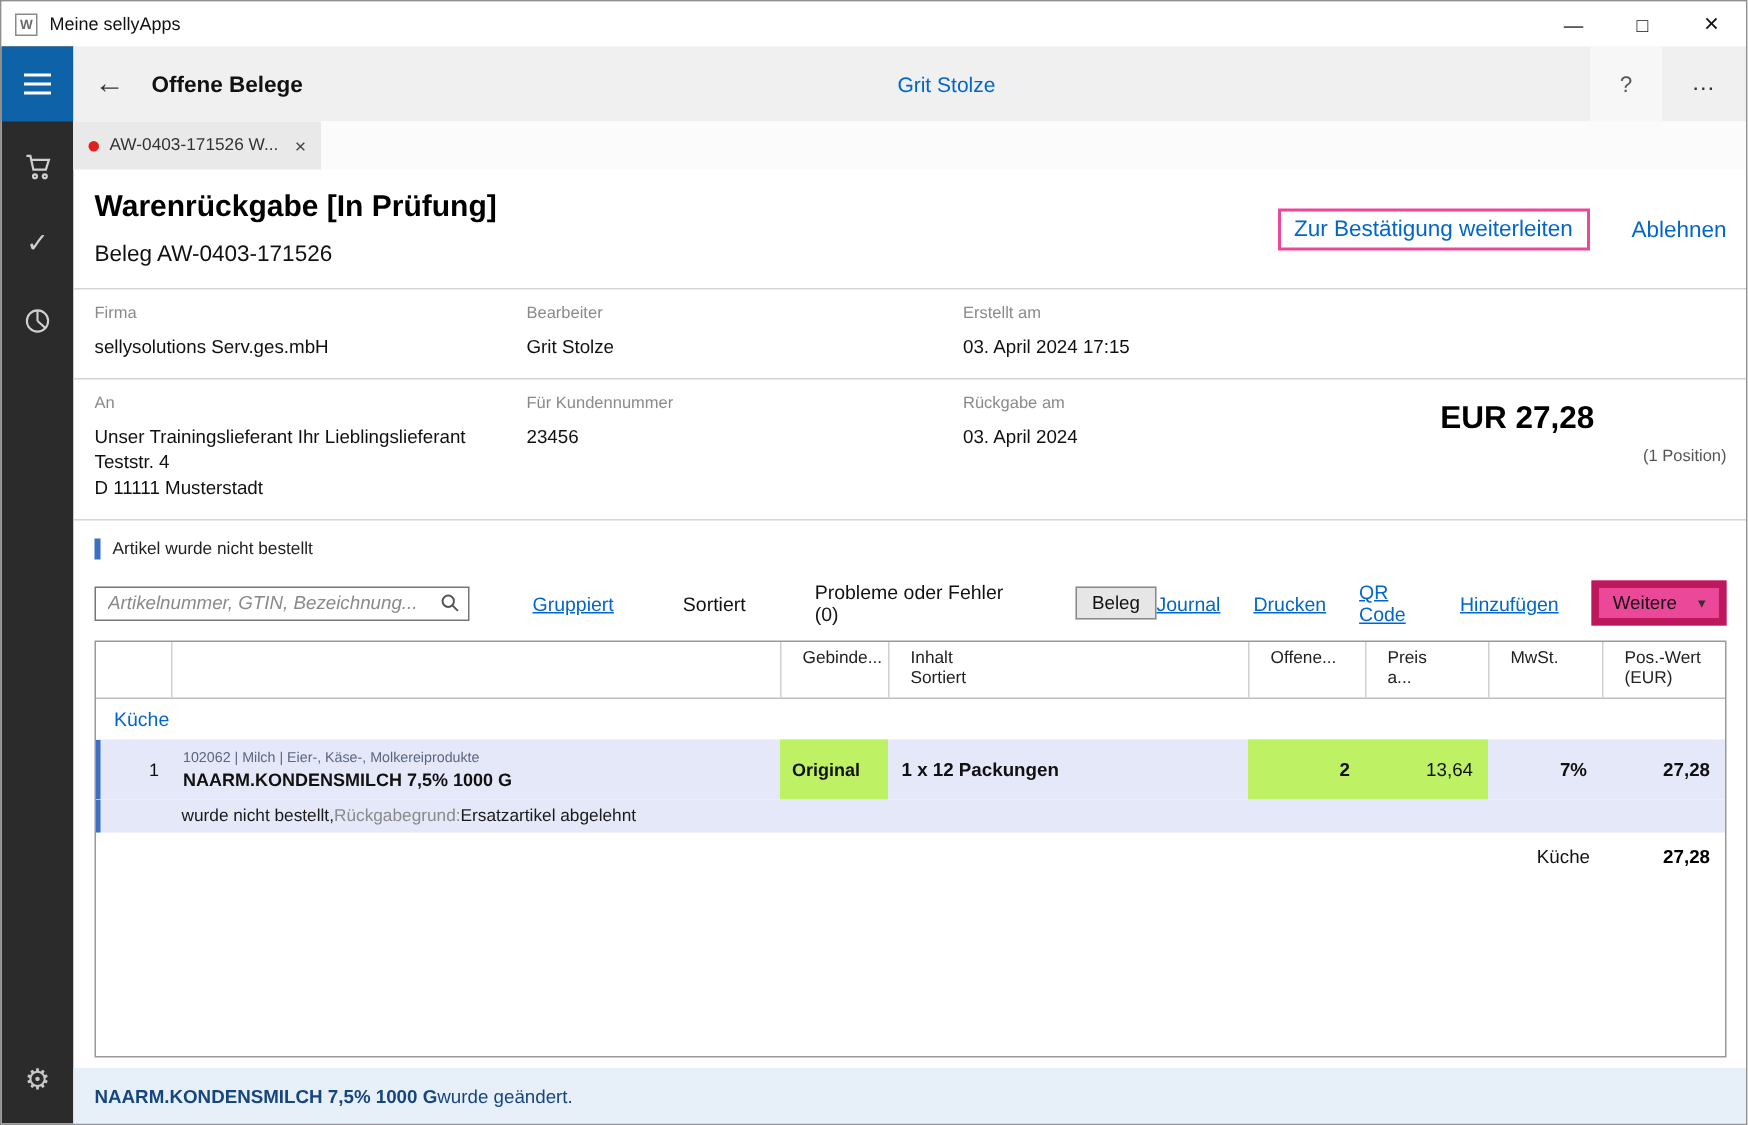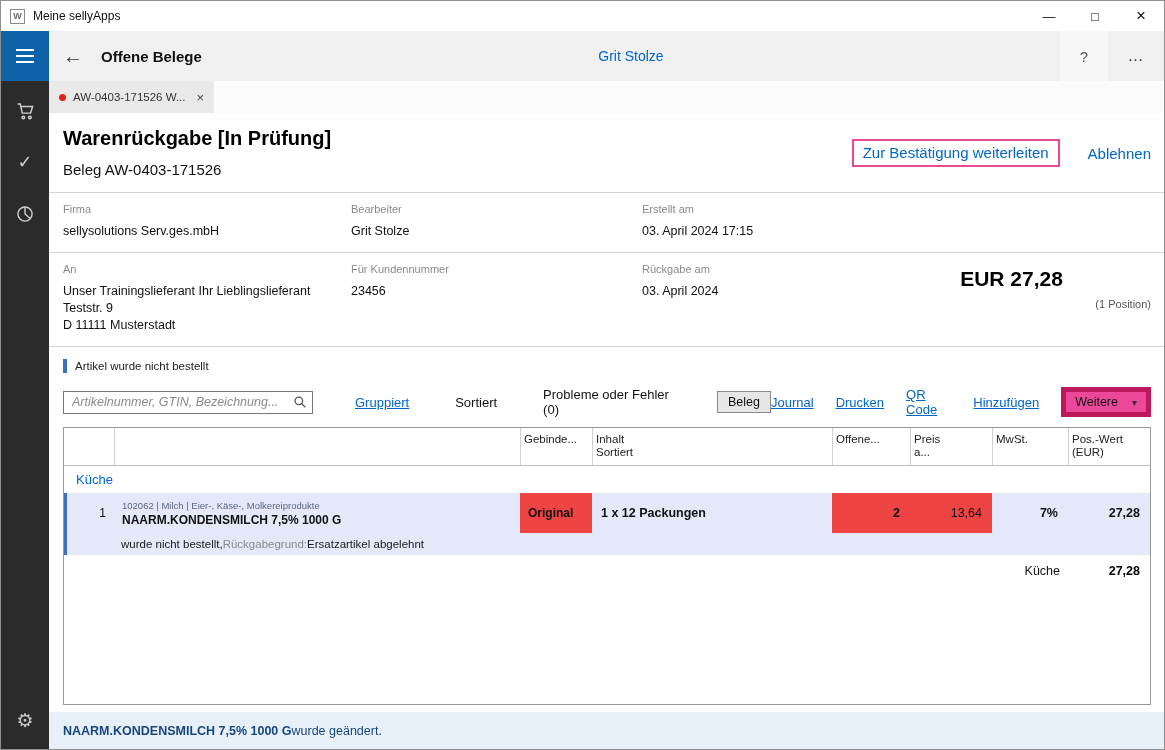--- a/index.html
+++ b/index.html
@@ -73,31 +73,31 @@
   .tb-btn { margin-left:32px; background:#e6e6e6; border:1px solid #8a8a8a; font-size:12.5px; color:#111; padding:3px 10px; }
   .tb-right { margin-left:auto; display:flex; align-items:center; gap:22px; }
   .tb-right .tb-link { margin-left:0; font-size:13px; }
   .more-dd { background:#ec4899; border:5px solid #be185d; font-size:12.5px; color:#111; padding:3px 9px; display:flex; align-items:center; gap:14px;justify-content:center; }
   .chev { font-size:10px; color:#333; }
 
   
   .grid-cols { display:grid; grid-template-columns:50px 1fr 72px 240px 78px 82px 76px 82px; }
   .table-box { margin:0 13px 0 14px; border:1px solid #9a9a9a; height:278px; display:flex; flex-direction:column; background:#fff; }
   .thead { border-bottom:1px solid #bdbdbd; height:38px; align-items:stretch; }
-  .th { font-size:11.5px; color:#222; padding:5px 3px; border-left:1px solid #d0d0d0; line-height:13px; }
+  .th { font-size:11.5px; color:#222; padding:5px 14px; border-left:1px solid #d0d0d0; line-height:13px; }
   .th:first-child { border-left:none; }
   .group-row { height:27px; display:flex; align-items:center; padding-left:12px; }
   .group-label { color:#0066cc; font-size:13px; }
   .item-row { background:#e4e8f8; min-height:40px; align-items:stretch; box-shadow:inset 3px 0 0 #3a6fc4; }
   .cell { display:flex; align-items:center; font-size:12.5px; color:#111; }
   .c-num { justify-content:flex-end; padding-right:8px; font-size:12px; }
   .c-article { flex-direction:column; align-items:flex-start; justify-content:center; padding-left:8px; }
   .art-meta { font-size:9.5px; color:#5a6680; }
   .art-name { font-size:12px; font-weight:bold; color:#111; margin-top:2px; }
-  .c-beige { background:#ef4444; }
+  .c-beige { background:#bef264; }
   .c-gebinde { padding-left:8px; font-weight:bold; font-size:12px; }
   .c-inhalt { padding-left:9px; font-weight:600; font-size:12.5px; }
   .c-right { justify-content:flex-end; padding-right:10px; }
   .bold { font-weight:bold; }
   .note-row { background:#e4e8f8; height:22px; display:flex; align-items:center; padding-left:57px; font-size:11.5px; box-shadow:inset 3px 0 0 #3a6fc4; }
   .note-a { color:#1a1a1a; }
   .note-b { color:#8a8a8a; }
   .note-c { color:#1a1a1a; }
   .summary-row { height:32px; align-items:center; }
   .sum-label { grid-column:1 / 8; text-align:right; font-size:12.5px; color:#111; padding-right:8px; }
@@ -195,21 +195,21 @@
           <div class="f-label">Erstellt am</div>
           <div class="f-value">03. April 2024 17:15</div>
         </div>
       </div>
 
       <div class="info-row r2">
         <div>
           <div class="f-label">An</div>
           <div class="f-value">
             <div>Unser Trainingslieferant Ihr Lieblingslieferant</div>
-            <div>Teststr. 9</div>
+            <div>Teststr. 4</div>
             <div>D 11111 Musterstadt</div>
           </div>
         </div>
         <div>
           <div class="f-label">Für Kundennummer</div>
           <div class="f-value">23456</div>
         </div>
         <div>
           <div class="f-label">Rückgabe am</div>
           <div class="f-value">03. April 2024</div>

